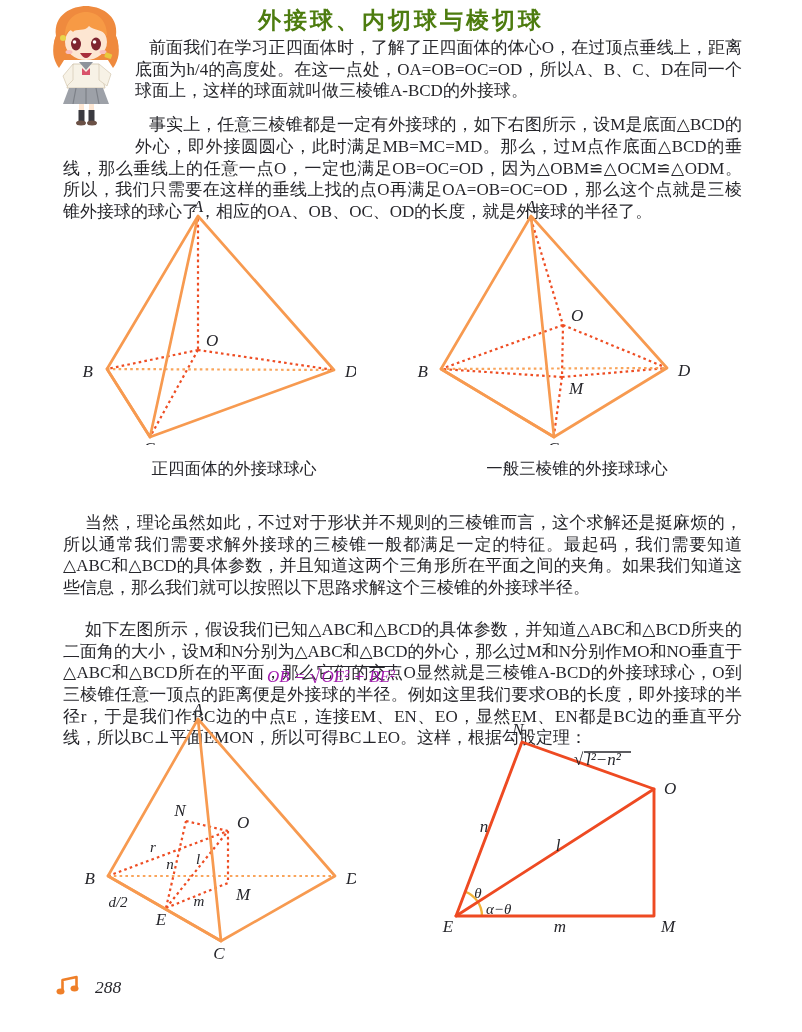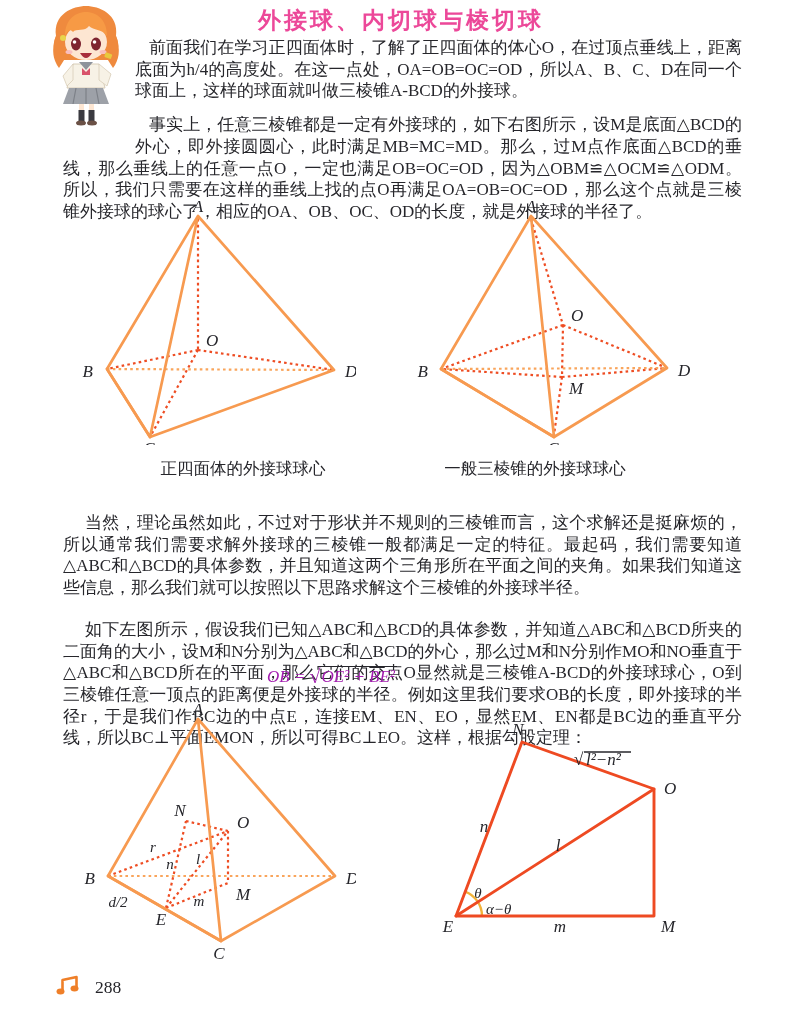--- a/index.html
+++ b/index.html
@@ -1,40 +1,40 @@
 <!DOCTYPE html>
 <html><head>
 <meta charset="utf-8">
 <style>
   html,body{margin:0;padding:0;background:#e8e8e8;}
   .page{position:relative;width:802px;height:1032px;background:#ffffff;margin:0 auto;
         font-family:"Liberation Serif","DejaVu Serif",serif;color:#26262b;overflow:hidden;}
   .page-title{position:absolute;top:5px;left:0;width:802px;text-align:center;
-        font-size:23px;font-weight:bold;color:#ec4899;letter-spacing:3px;}
+        font-size:23px;font-weight:bold;color:#4d7c0f;letter-spacing:3px;}
   .mascot{position:absolute;left:43px;top:2px;width:86px;height:124px;}
   .textblock{position:absolute;left:63px;width:679px;font-size:17px;line-height:21.7px;
         text-align:justify;}
   .tb1{top:37px;}
   .tb2{top:484px;}
   .float-spacer{float:left;width:72px;height:118px;}
   .para{margin:0;text-indent:14px;}
   .para.ind22{text-indent:22px;margin-top:28px;}
   .para.mt2{margin-top:12px;}
   .para.mt4{margin-top:20px;}
   .fig{position:absolute;}
   .fig-caption{position:absolute;width:290px;text-align:center;font-size:16.5px;color:#26262b;}
   .lbl{font-family:"Liberation Serif","DejaVu Serif",serif;font-style:italic;
        font-size:17px;fill:#26262b;}
   .lbl-s{font-size:15px;}
   .formula{position:absolute;left:267px;top:665px;font-size:17px;font-style:italic;color:#a21caf;}
   .sqrt-sign{font-style:normal;font-size:20px;vertical-align:-1px;margin:0 -1px 0 4px;}
   .radicand{border-top:1.4px solid #26262b;padding:0 2px;}
   .p5{position:absolute;left:63px;top:687px;width:679px;font-size:17px;line-height:21.7px;margin:0;}
   .footer-icon{position:absolute;left:55px;top:974px;width:27px;height:24px;}
-  .page-number{position:absolute;left:95px;top:977px;font-size:17.5px;color:#26262b;}
+  .page-number{position:absolute;left:95px;top:977px;font-size:17.5px;color:#26262b;font-style:italic;}
 </style>
 </head>
 <body>
 
 <div class="page">
 
   <div class="page-title">外接球、内切球与棱切球</div>
 
   <svg class="mascot" viewBox="0 0 86 124">
     <g>
@@ -85,21 +85,21 @@
     <g stroke="#F79A50" stroke-width="2.7" fill="none" stroke-linejoin="round" stroke-linecap="round">
       <path d="M132,19 L41,172 L84,240 L132,19 L268,173 L84,240"></path>
       <line x1="41" y1="172" x2="84" y2="240"></line>
     </g>
     <text class="lbl" x="132" y="15" text-anchor="middle">A</text>
     <text class="lbl" x="27" y="180" text-anchor="end">B</text>
     <text class="lbl" x="83" y="257" text-anchor="middle">C</text>
     <text class="lbl" x="279" y="180">D</text>
     <text class="lbl" x="140" y="149">O</text>
   </svg>
-  <div class="fig-caption" style="left:98px;top:458px;text-align:center;">正四面体的外接球球心</div>
+  <div class="fig-caption" style="left:89px;top:458px;text-align:center;">正四面体的外接球球心</div>
 
   <svg class="fig" style="left:416px;top:197px;" width="290" height="248" viewBox="0 0 290 248">
     <g stroke="#EE4D23" stroke-width="2.2" stroke-dasharray="2.6 3.2" fill="none">
       <line x1="115" y1="22" x2="147" y2="128"></line>
       <line x1="147" y1="128" x2="146" y2="180"></line>
       <line x1="146" y1="180" x2="138" y2="238"></line>
       <line x1="147" y1="128" x2="25" y2="172"></line>
       <line x1="147" y1="128" x2="251" y2="171"></line>
       <line x1="146" y1="180" x2="25" y2="172"></line>
       <line x1="146" y1="180" x2="251" y2="171"></line>
@@ -109,21 +109,21 @@
       <path d="M115,19 L25,172 L138,240 L115,19 L251,171 L138,240"></path>
       <line x1="25" y1="172" x2="138" y2="240"></line>
     </g>
     <text class="lbl" x="115" y="15" text-anchor="middle">A</text>
     <text class="lbl" x="12" y="180" text-anchor="end">B</text>
     <text class="lbl" x="137" y="257" text-anchor="middle">C</text>
     <text class="lbl" x="262" y="179">D</text>
     <text class="lbl" x="155" y="124">O</text>
     <text class="lbl" x="153" y="197">M</text>
   </svg>
-  <div class="fig-caption" style="left:390px;top:458px;">一般三棱锥的外接球球心</div>
+  <div class="fig-caption" style="left:432px;top:458px;">一般三棱锥的外接球球心</div>
 
   <div class="textblock tb2">
     <p class="para ind22">当然，理论虽然如此，不过对于形状并不规则的三棱锥而言，这个求解还是挺麻烦的，所以通常我们需要求解外接球的三棱锥一般都满足一定的特征。最起码，我们需要知道△ABC和△BCD的具体参数，并且知道这两个三角形所在平面之间的夹角。如果我们知道这些信息，那么我们就可以按照以下思路求解这个三棱锥的外接球半径。</p>
     <p class="para ind22 mt4">如下左图所示，假设我们已知△ABC和△BCD的具体参数，并知道△ABC和△BCD所夹的二面角的大小，设M和N分别为△ABC和△BCD的外心，那么过M和N分别作MO和NO垂直于△ABC和△BCD所在的平面，那么它们的交点O显然就是三棱锥A-BCD的外接球球心，O到三棱锥任意一顶点的距离便是外接球的半径。例如这里我们要求OB的长度，即外接球的半径r，于是我们作BC边的中点E，连接EM、EN、EO，显然EM、EN都是BC边的垂直平分线，所以BC⊥平面EMON，所以可得BC⊥EO。这样，根据勾股定理：</p>
   </div>
 
   <div class="formula">
     <span>OB =</span><span class="sqrt-sign">√</span><span class="radicand">OE² + BE²</span>
   </div>
 

